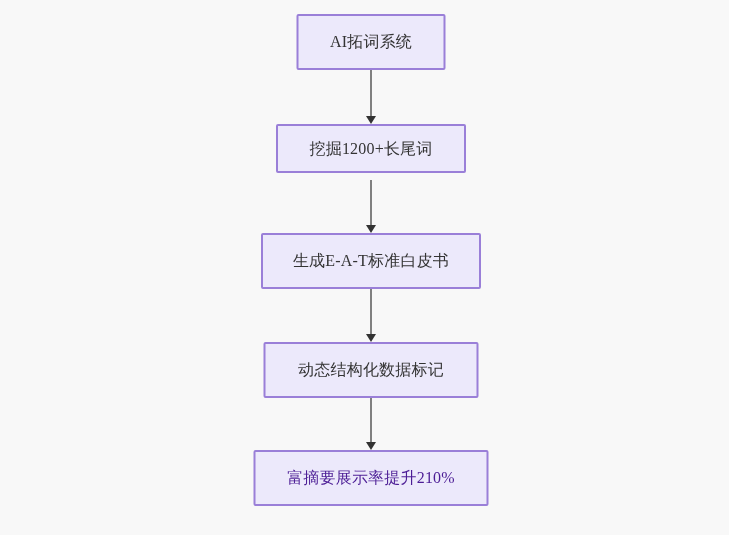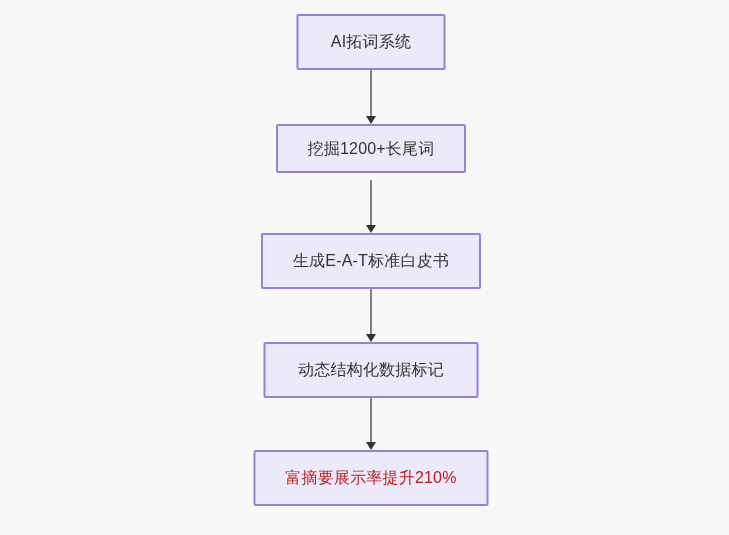--- a/index.html
+++ b/index.html
@@ -30,21 +30,21 @@
     justify-content: center;
     height: 56px;
     transform: translateX(-50%);
   }
   .node-label {
     font-size: 16px;
     line-height: 1.2;
     color: #333333;
     letter-spacing: 0.2px;
     white-space: nowrap;
-    font-family: Liberation Sans, sans-serif;
+    font-family: Liberation Serif, serif;
   }
   .edge {
     position: absolute;
     transform: translateX(-50%);
     width: 12px;
   }
   .edge-line {
     position: absolute;
     left: 50%;
     top: 0;
@@ -91,16 +91,16 @@
   <div class="node" style="left: 371px; top: 124px; width: 190px; height: 49px; background: rgb(236, 233, 251); border-color: rgb(154, 127, 216);">
     <span class="node-label" style="color: rgb(51, 51, 51);">挖掘1200+长尾词</span>
   </div>
   <div class="node" style="left: 371px; top: 342px; width: 215px; height: 56px; background: rgb(236, 233, 251); border-color: rgb(154, 127, 216);">
     <span class="node-label" style="color: rgb(51, 51, 51);">动态结构化数据标记</span>
   </div>
   <div class="node" style="left: 371px; top: 233px; width: 220px; height: 56px; background: rgb(236, 233, 251); border-color: rgb(154, 127, 216);">
     <span class="node-label" style="color: rgb(51, 51, 51);">生成E-A-T标准白皮书</span>
   </div>
   <div class="node" style="left: 371px; top: 450px; width: 235px; height: 56px; background: rgb(236, 233, 251); border-color: rgb(154, 127, 216);">
-    <span class="node-label" style="color: #b91c1c;">富摘要展示率提升210%</span>
+    <span class="node-label" style="color: #4c1d95;">富摘要展示率提升210%</span>
   </div>
 
 </div>
 
 </body></html>

